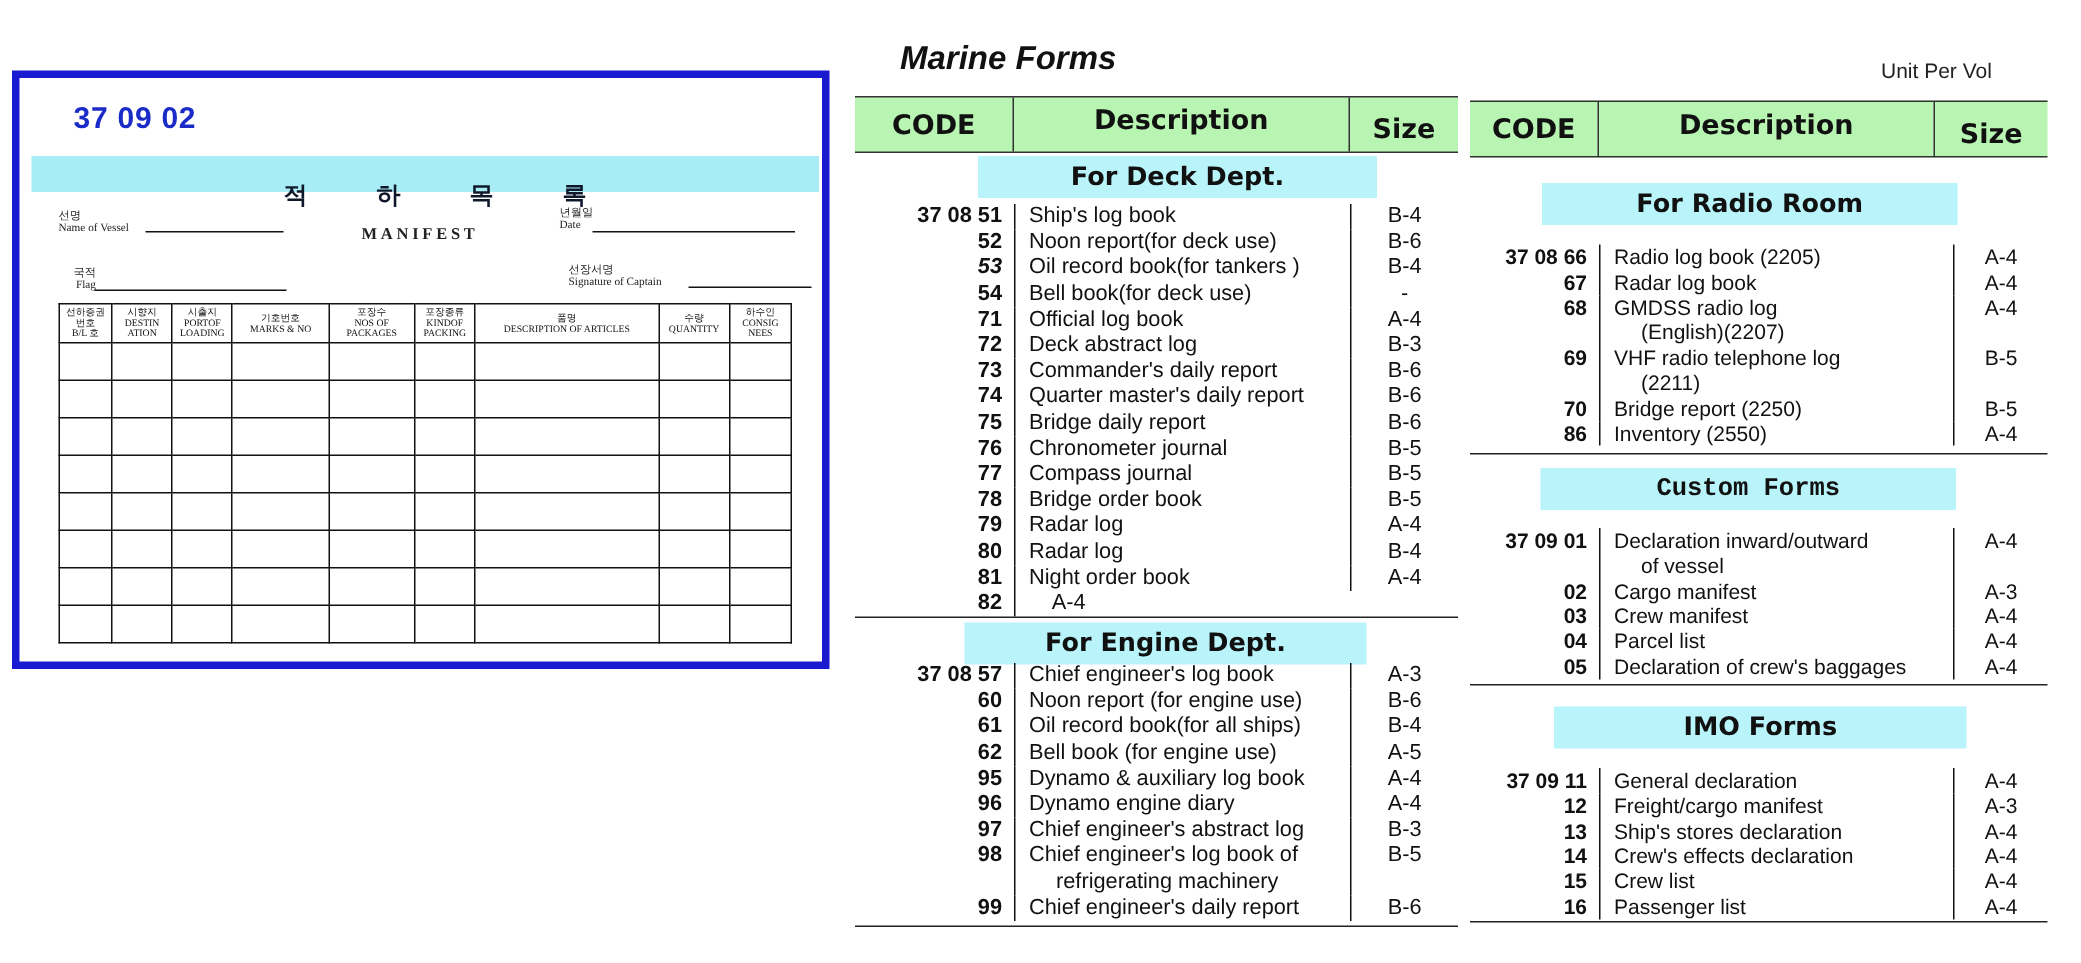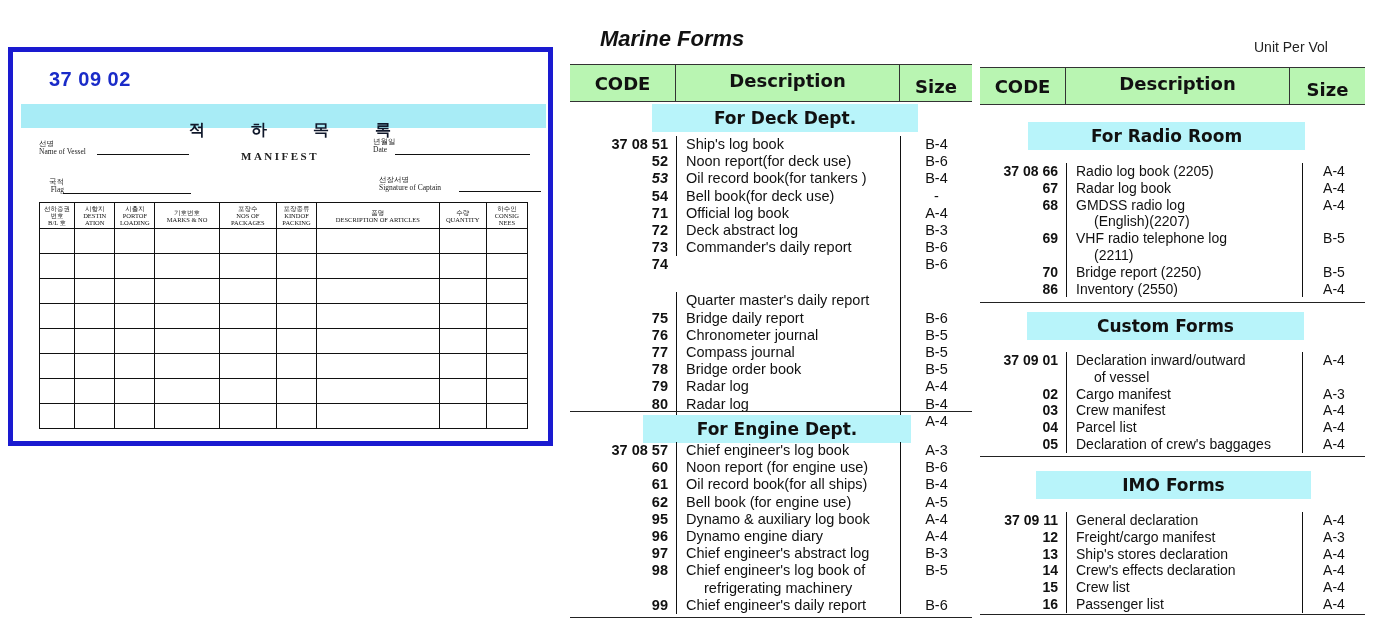--- a/index.html
+++ b/index.html
@@ -283,21 +283,21 @@
       <div class="desc" style="width: 224px;"><span>Deck abstract log</span></div>
       <div class="size" style="width: 72px;">B-3</div>
     </div>
     <div class="row">
       <div class="code" style="width: 106px;">73</div>
       <div class="desc" style="width: 224px;"><span>Commander's daily report</span></div>
       <div class="size" style="width: 72px;">B-6</div>
     </div>
     <div class="row">
       <div class="code" style="width: 106px;">74</div>
-      <div class="desc" style="width: 224px; margin-top: 36px;"><span>Quarter master's daily report</span></div>
+      <div class="desc" style="width: 224px;"><span>Quarter master's daily report</span></div>
       <div class="size" style="width: 72px;">B-6</div>
     </div>
     <div class="row">
       <div class="code" style="width: 106px;">75</div>
       <div class="desc" style="width: 224px;"><span>Bridge daily report</span></div>
       <div class="size" style="width: 72px;">B-6</div>
     </div>
     <div class="row">
       <div class="code" style="width: 106px;">76</div>
       <div class="desc" style="width: 224px;"><span>Chronometer journal</span></div>
@@ -413,21 +413,21 @@
       <div class="size" style="width: 63px;">B-5</div>
     </div>
     <div class="row">
       <div class="code" style="width: 86px;">86</div>
       <div class="desc" style="width: 236px;"><span>Inventory (2550)</span></div>
       <div class="size" style="width: 63px;">A-4</div>
     </div>
   </div>
 <div class="rule" style="left:980px;top:302px;width:385px;"></div>
 
-<div class="section-band" style="left:1027px;top:312px;width:277px;">Custom Forms</div>
+<div class="section-band" style="left:1027px;top:312px;width:277px;font-family:Liberation Mono, monospace;">Custom Forms</div>
 <div class="section right" id="sec-custom" style="left:980px;top:352px;">
     <div class="row">
       <div class="code" style="width: 86px;">37 09 01</div>
       <div class="desc" style="width: 236px;"><span>Declaration inward/outward</span><span class="cont">of vessel</span></div>
       <div class="size" style="width: 63px;">A-4</div>
     </div>
     <div class="row">
       <div class="code" style="width: 86px;">02</div>
       <div class="desc" style="width: 236px;"><span>Cargo manifest</span></div>
       <div class="size" style="width: 63px;">A-3</div>

